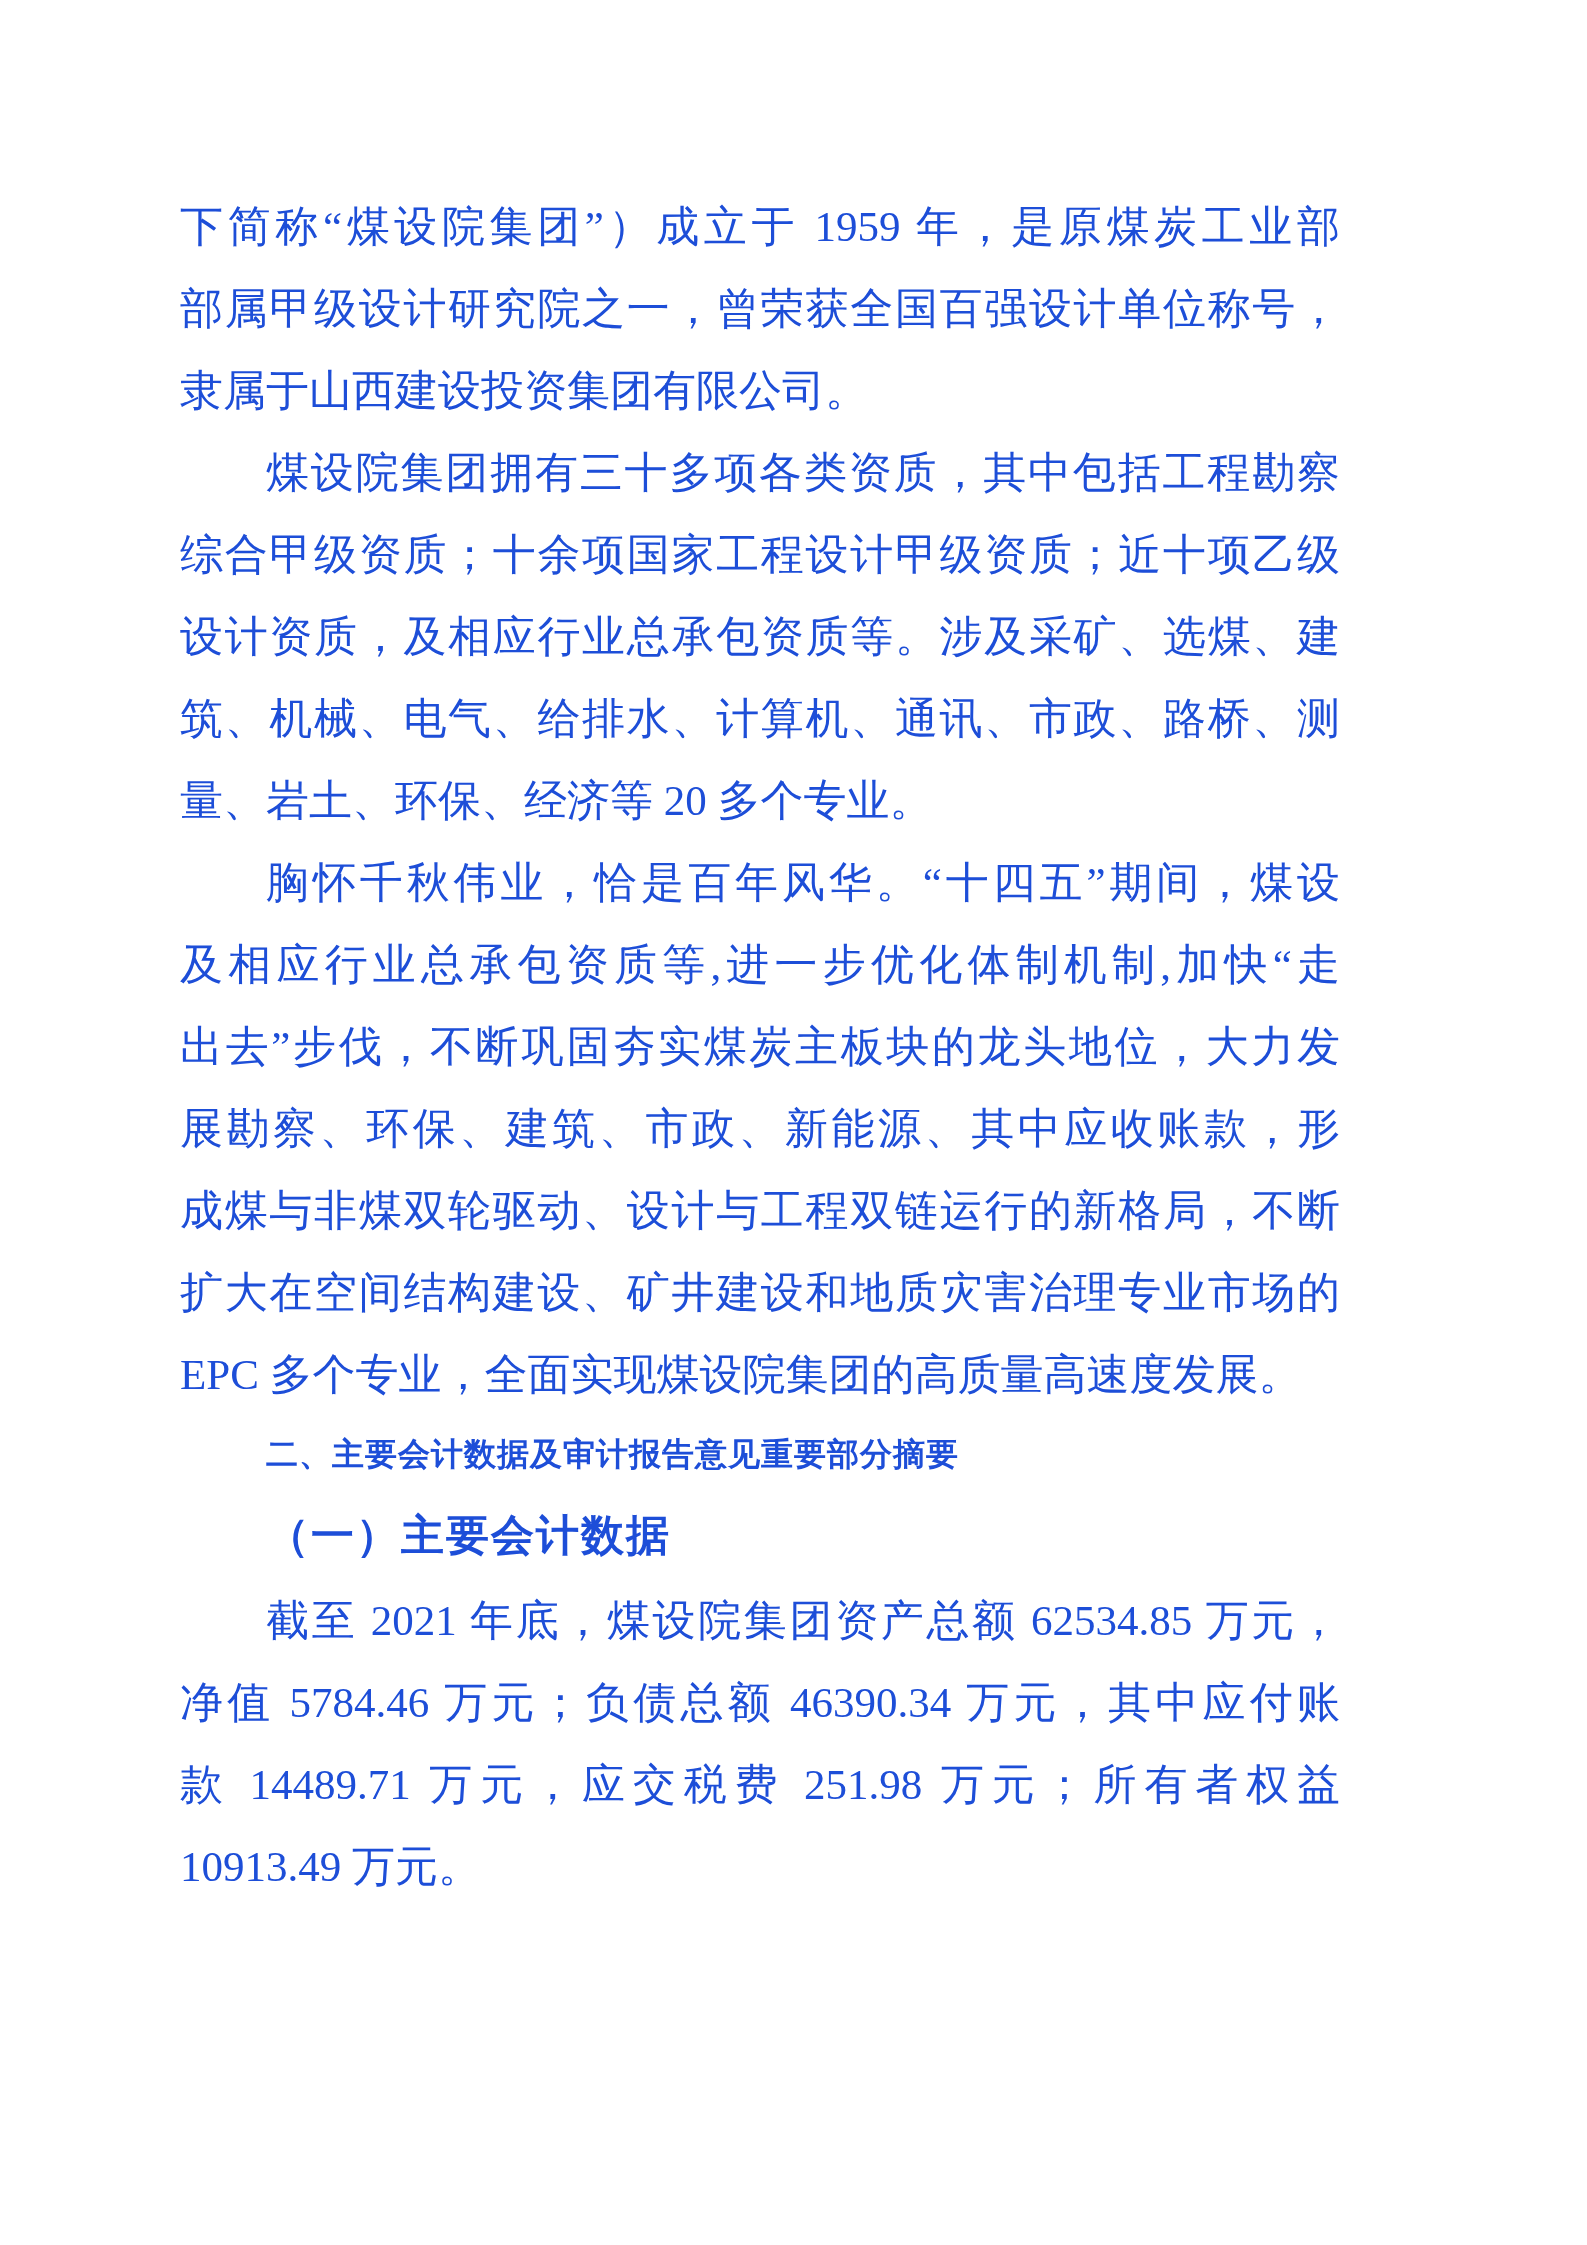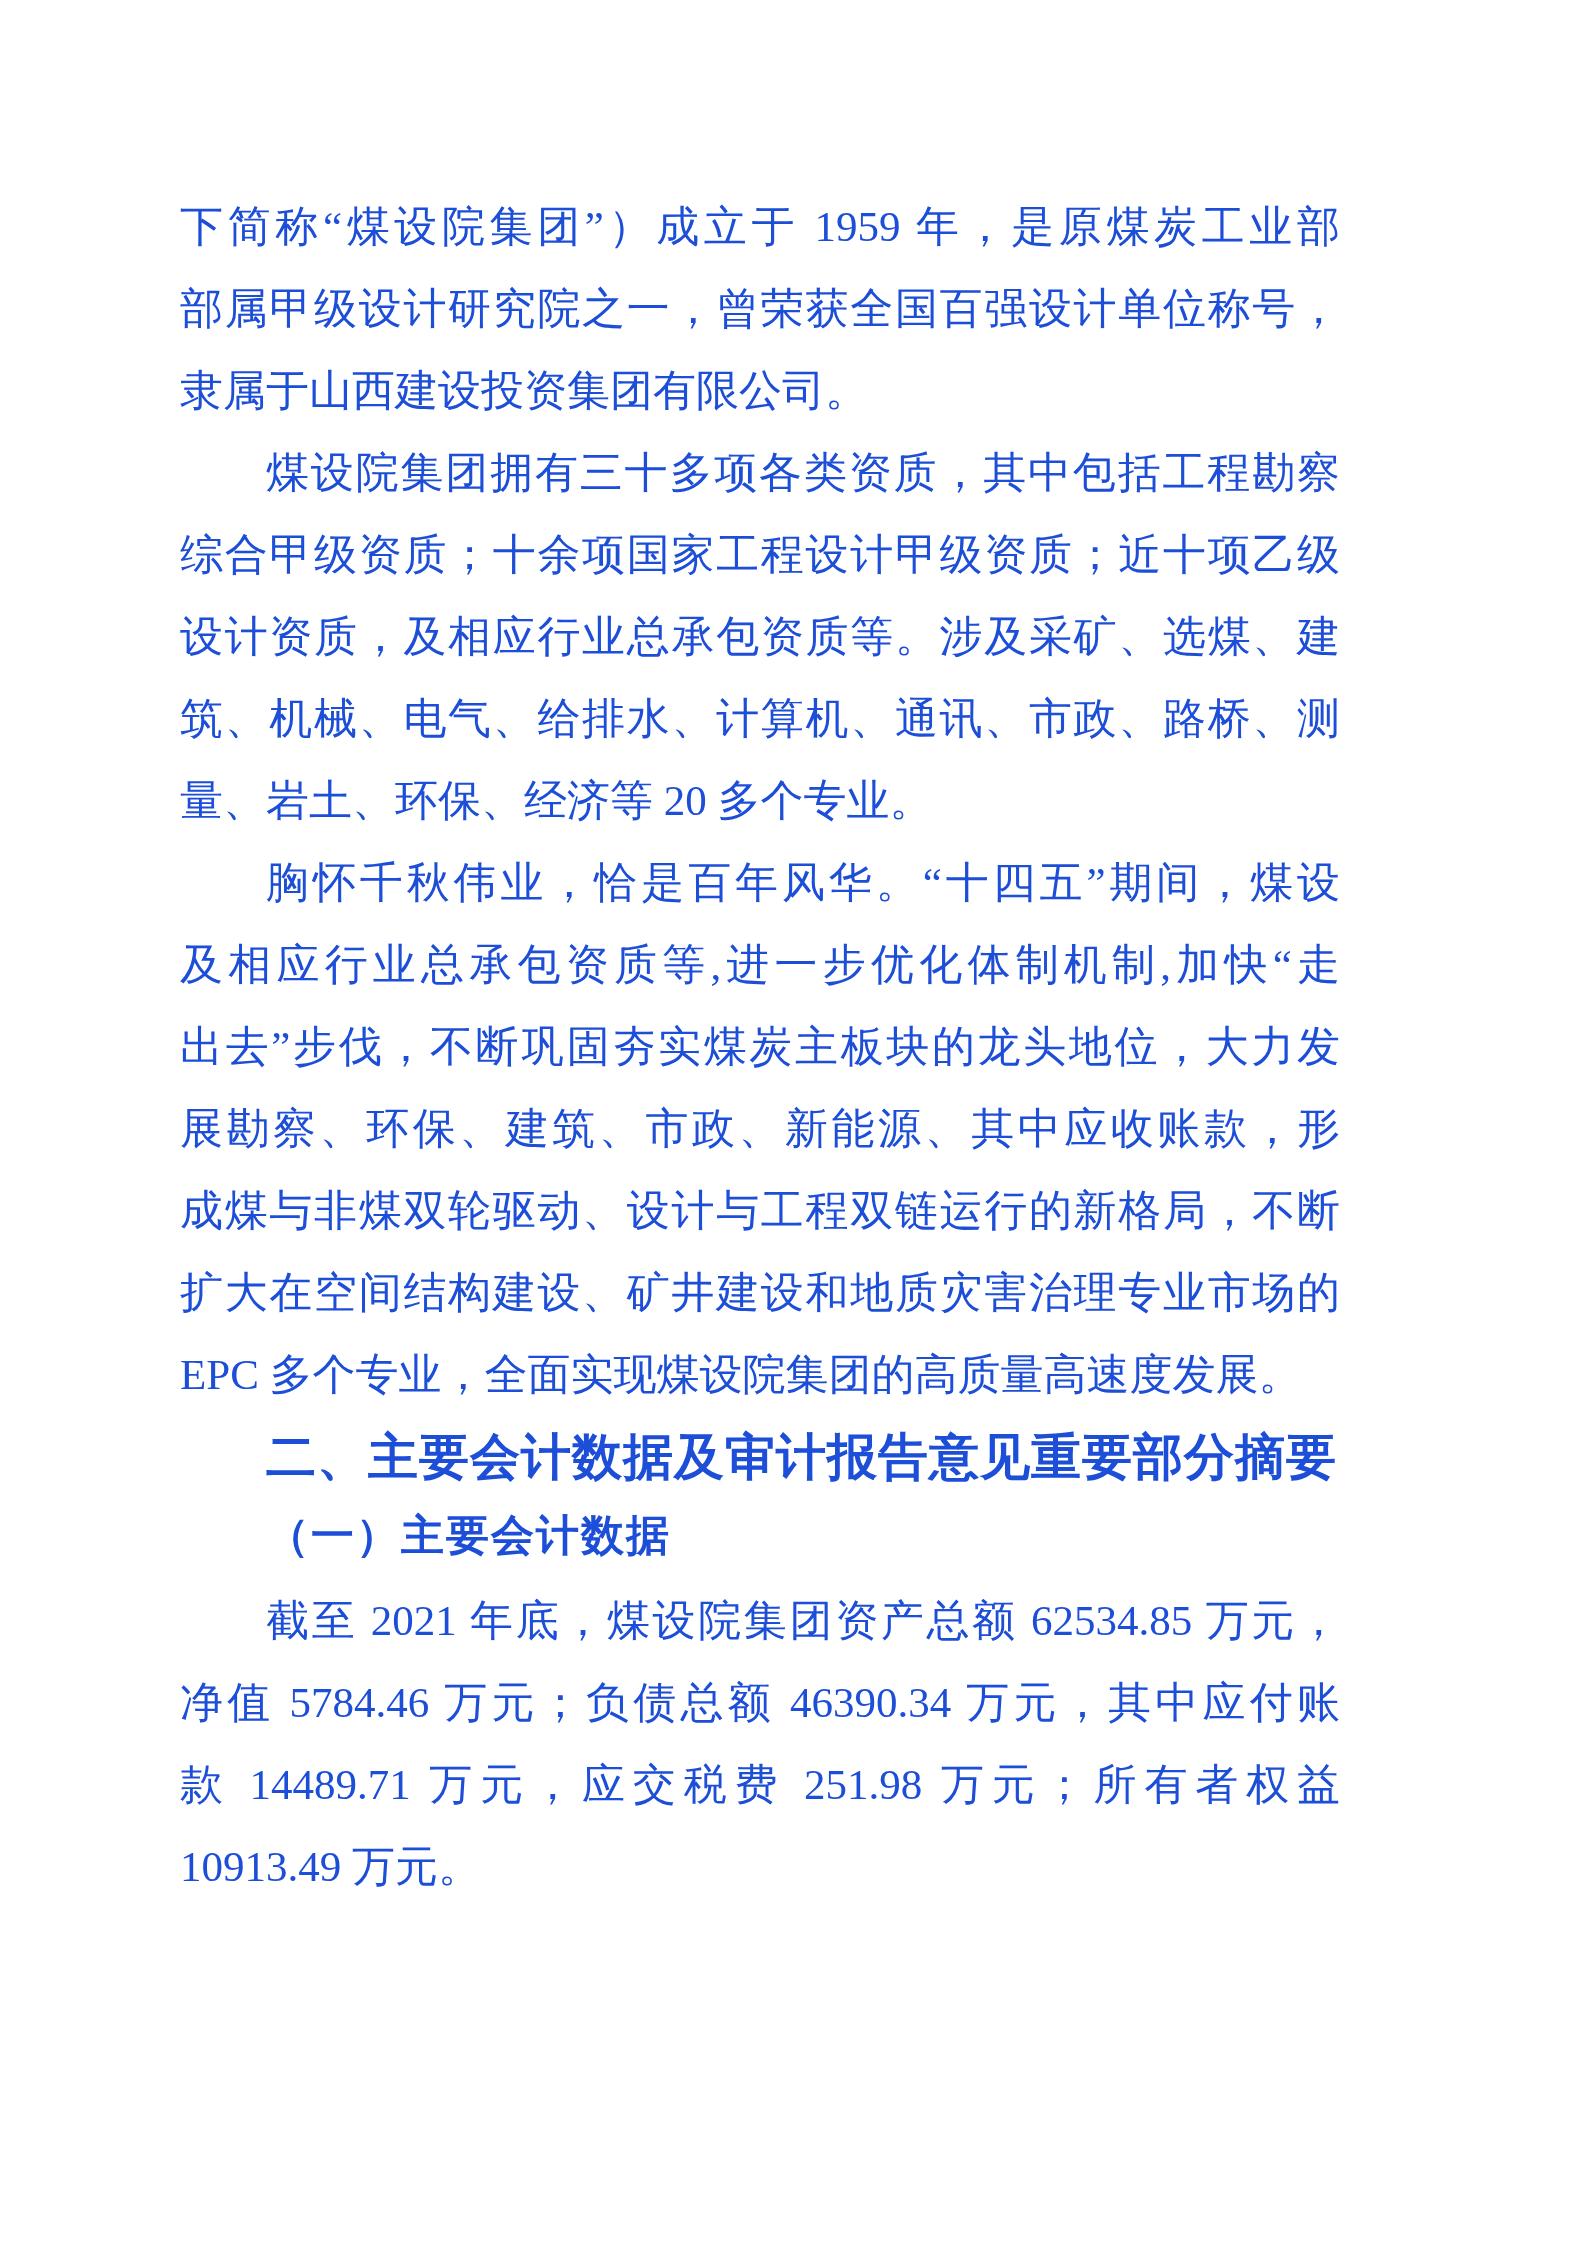--- a/index.html
+++ b/index.html
@@ -30,23 +30,23 @@
     white-space: nowrap;
   }
   .line.last {
     text-align: right;
     text-align-last: left;
   }
   .line.indent { text-indent: 86px; }
   .heading-line {
     height: 82px;
     line-height: 82px;
-    font-size: 50px;
+    font-size: 32px;
     font-weight: 700;
-    font-family: Liberation Serif, serif;
+    font-family: Liberation Mono, monospace;
     text-indent: 86px;
     white-space: nowrap;
     letter-spacing: 1px;
   }
   .subheading-line {
     height: 82px;
     line-height: 82px;
     font-size: 43px;
     font-weight: 600;
     font-family: Liberation Mono, monospace;

